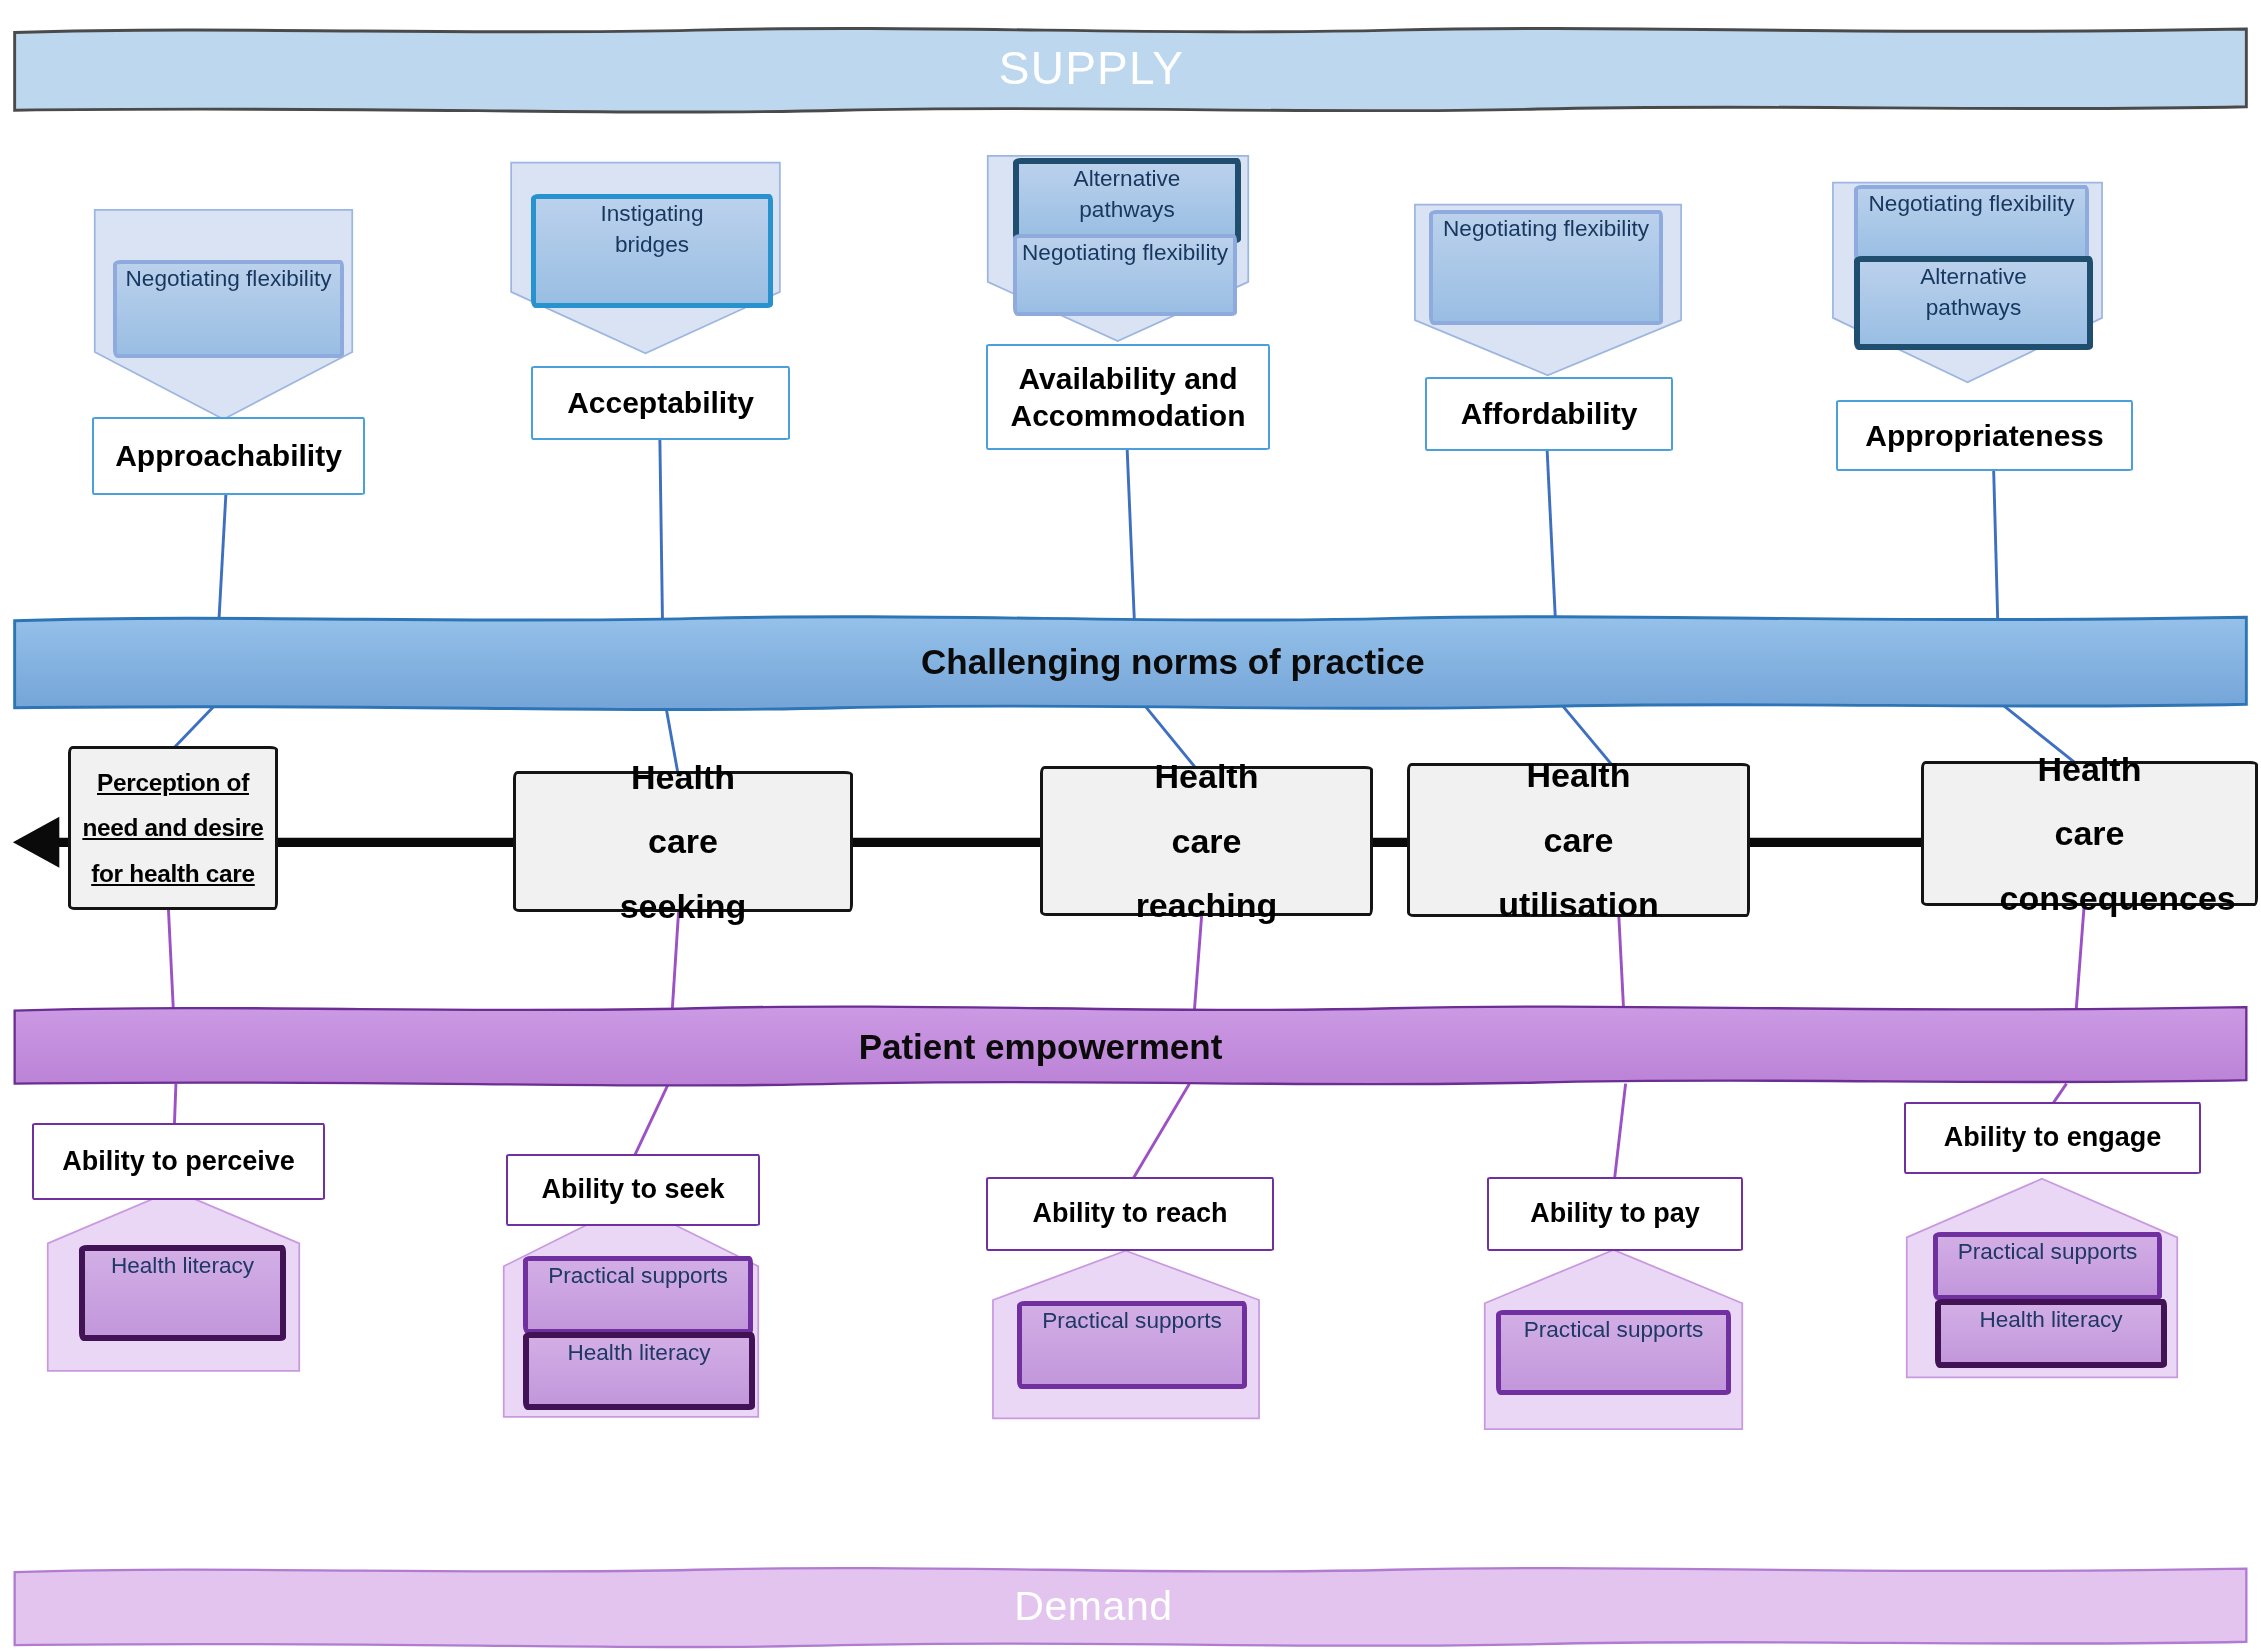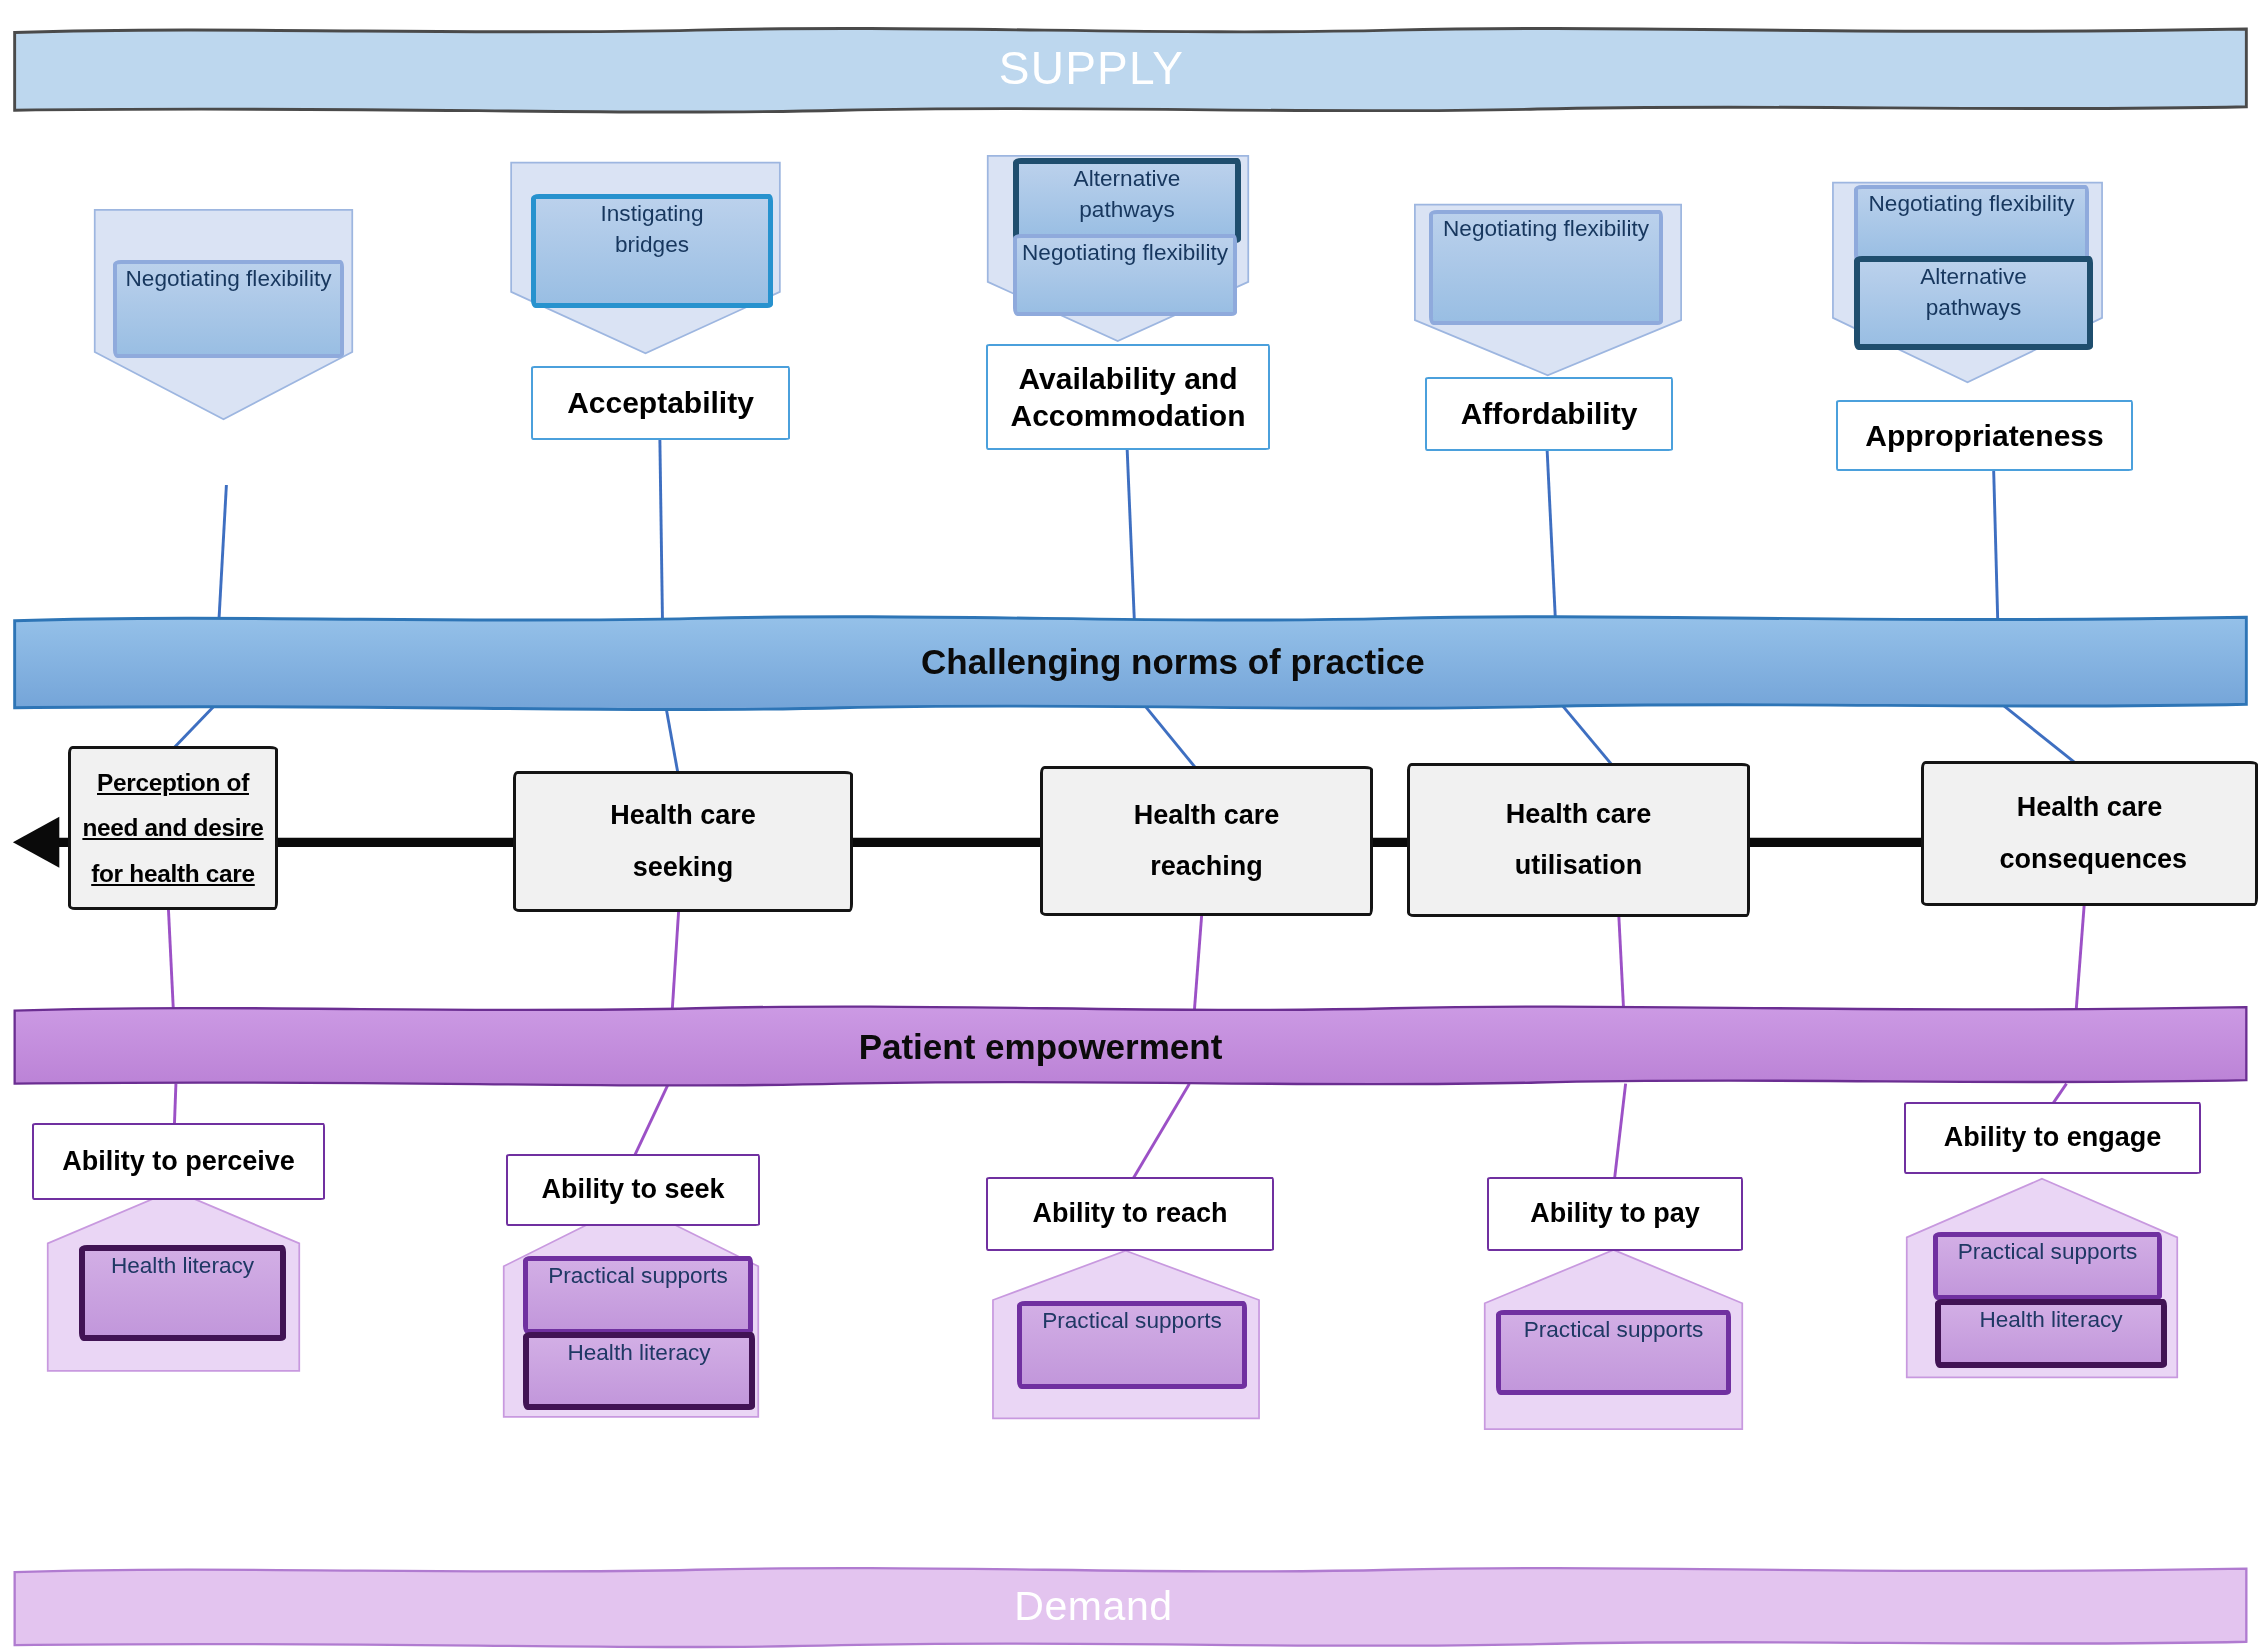--- a/index.html
+++ b/index.html
@@ -33,21 +33,21 @@
     text-align:center;font-weight:700;color:#000;
     border-radius:3.5px 1.7px 4.6px 2.3px / 2.3px 4.6px 1.7px 3.5px;
   }
   .dimlabel.blue{border:2.3px solid #4BA0DC;font-size:30px;}
   .dimlabel.purple{border:2.3px solid #7030A0;font-size:27px;}
   .dimlabel span{display:inline-block;line-height:1.25;}
   
   .step{
     position:absolute;z-index:4;background:#F1F1F1;border:3.5px solid #141414;
     display:flex;align-items:center;justify-content:center;text-align:center;
-    font-weight:700;font-size:27px;color:#000;line-height:1.9;
+    font-weight:700;font-size:34px;color:#000;line-height:1.9;
     border-radius:4.6px 8.1px 3.5px 7px / 7px 3.5px 8.1px 4.6px;
   }
   .step span{display:inline-block;width:180px;}
   .step.tall{font-size:24.4px;line-height:1.85;text-decoration:underline;}
   .step.tall span{width:197px;letter-spacing:-0.3px;}
   
   .banner-text{position:absolute;z-index:5;width:100%;text-align:center;pointer-events:none;line-height:1;}
   .supply-text{top:45px;color:#ffffff;font-size:46px;font-weight:400;letter-spacing:1.2px;transform:translateX(-93px);}
   .cnorm-text{top:644px;color:#0b0b0b;font-size:35px;font-weight:700;transform:translateX(-11.6px);}
   .pemp-text{top:1029px;color:#0b0b0b;font-size:35px;font-weight:700;transform:translateX(-144px);}
@@ -113,20 +113,23 @@
   <div class="banner-text cnorm-text">Challenging norms of practice</div>
   <div class="banner-text pemp-text">Patient empowerment</div>
   <div class="banner-text demand-text">Demand</div>
 
   <svg class="pent pent-supply" style="left:93px;top:208px" width="261" height="213" viewBox="0 0 450 367">
       <polygon points="3,3 447,3 447,248 225,364 3,248"></polygon>
     </svg>
   <div class="strat blue medium" style="left:113px;top:260px;width:223px;height:90px">
       <span>Negotiating flexibility</span>
     </div>
+  <div class="dimlabel blue" style="left:92px;top:417px;width:269px;height:74px">
+      <span>Approachability</span>
+    </div>
 
   <svg class="pent pent-supply" style="left:509px;top:161px" width="273" height="194" viewBox="0 0 470 335">
       <polygon points="3,3 467,3 467,226 235,332 3,226"></polygon>
     </svg>
   <div class="strat blue cyan narrow" style="left:531px;top:194px;width:232px;height:104px">
       <span>Instigating bridges</span>
     </div>
   <div class="dimlabel blue" style="left:531px;top:366px;width:255px;height:70px">
       <span>Acceptability</span>
     </div>

